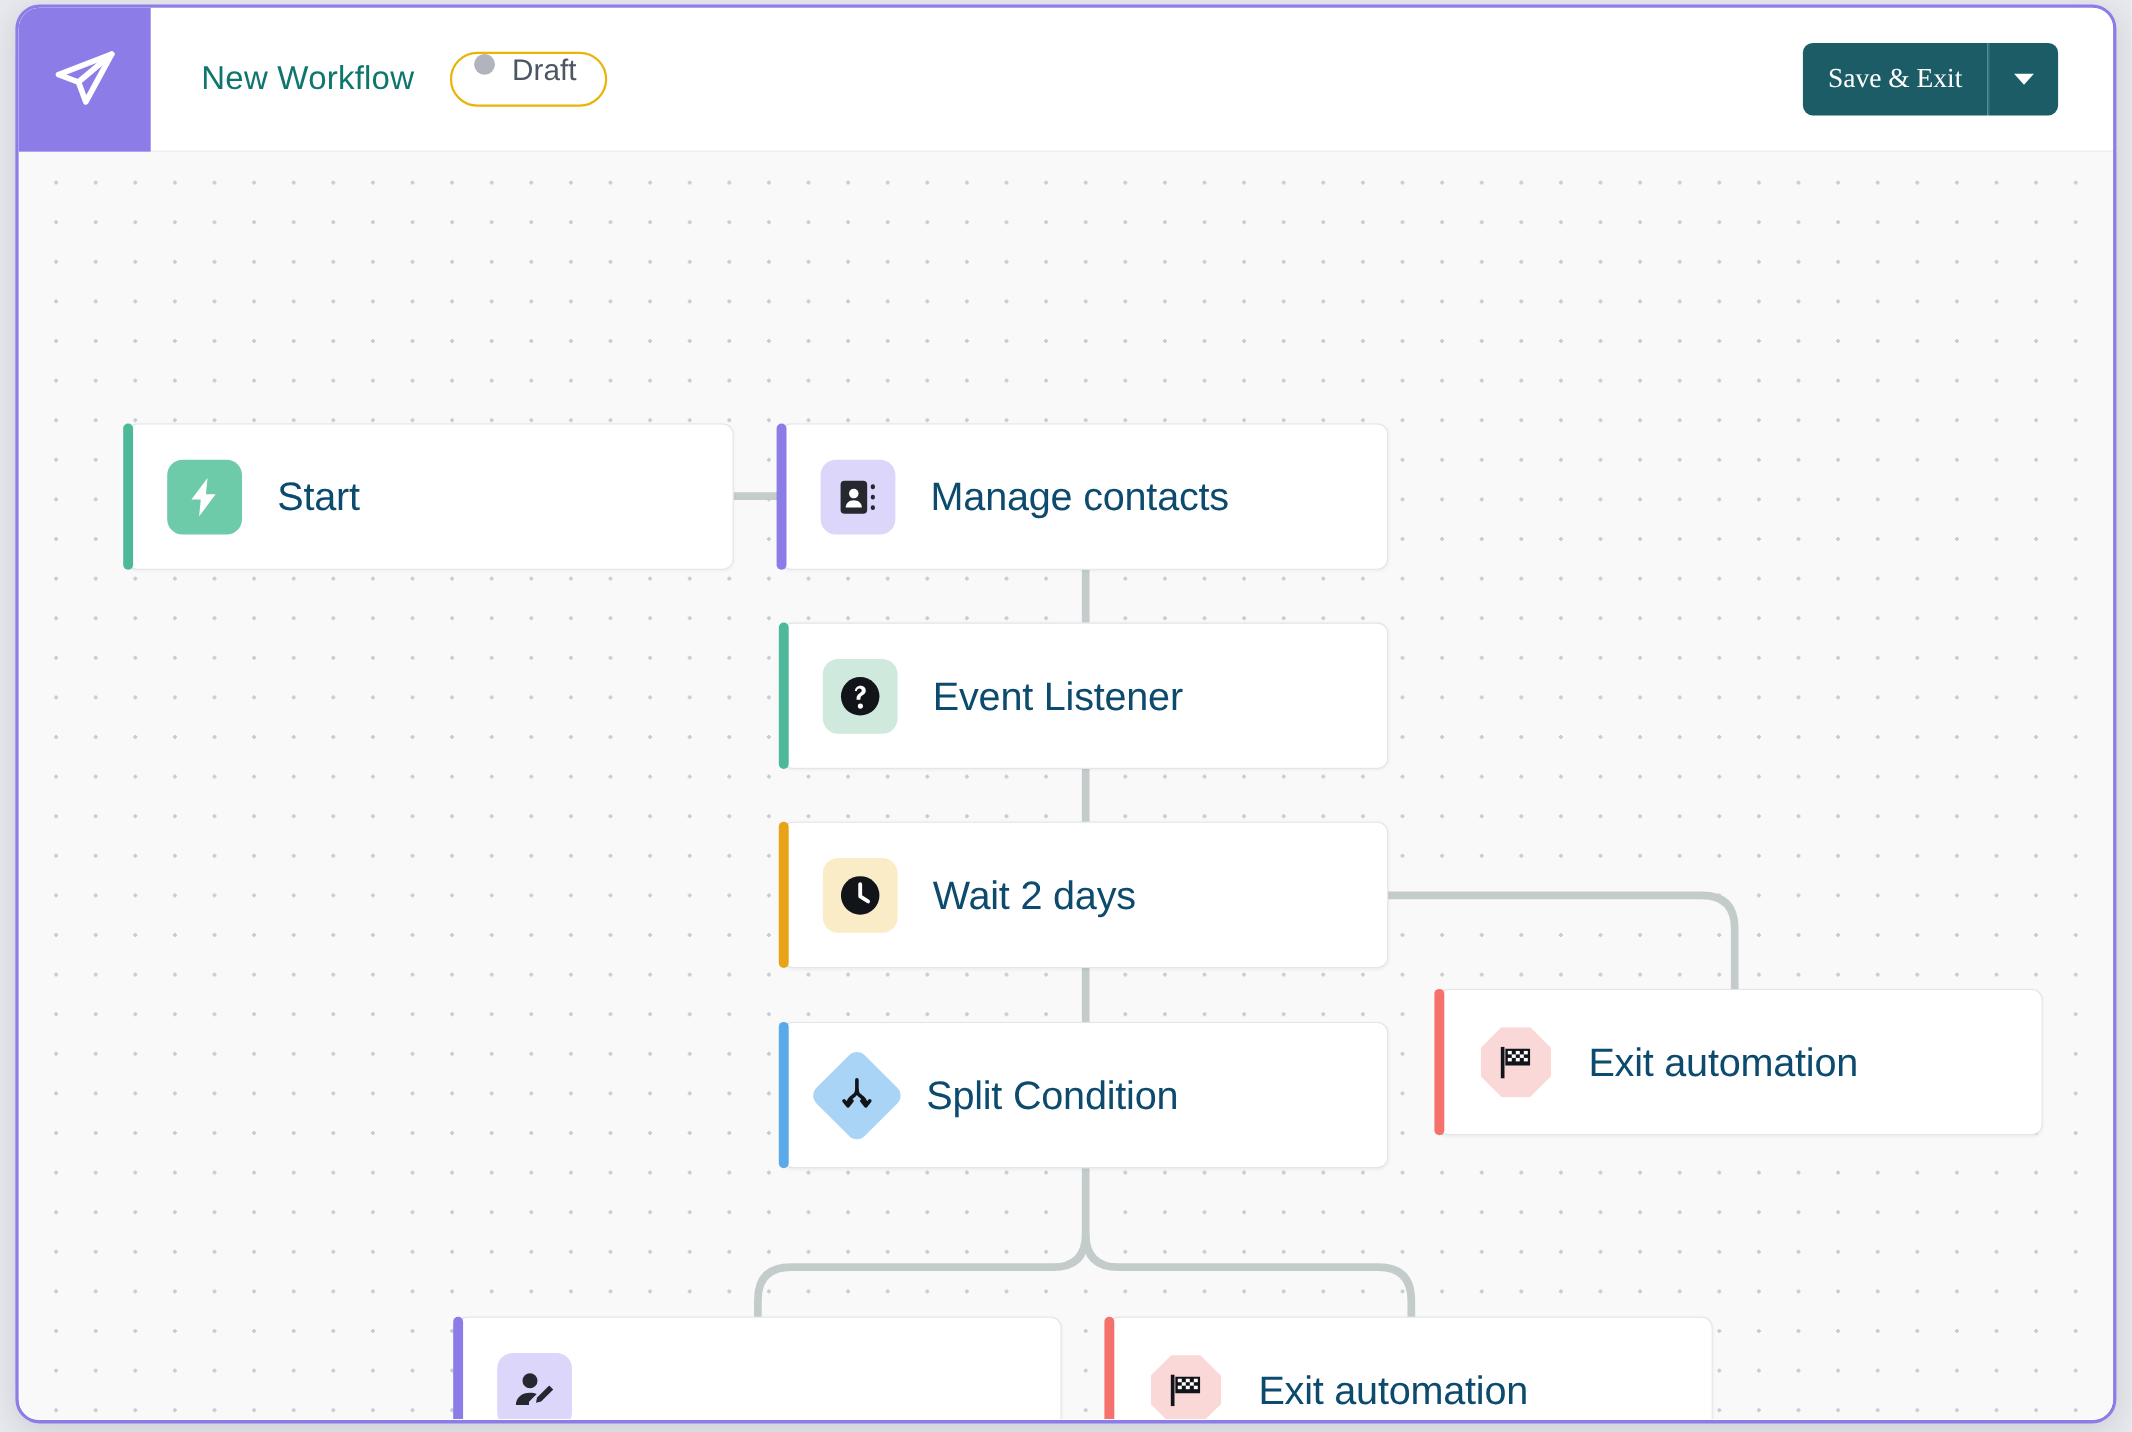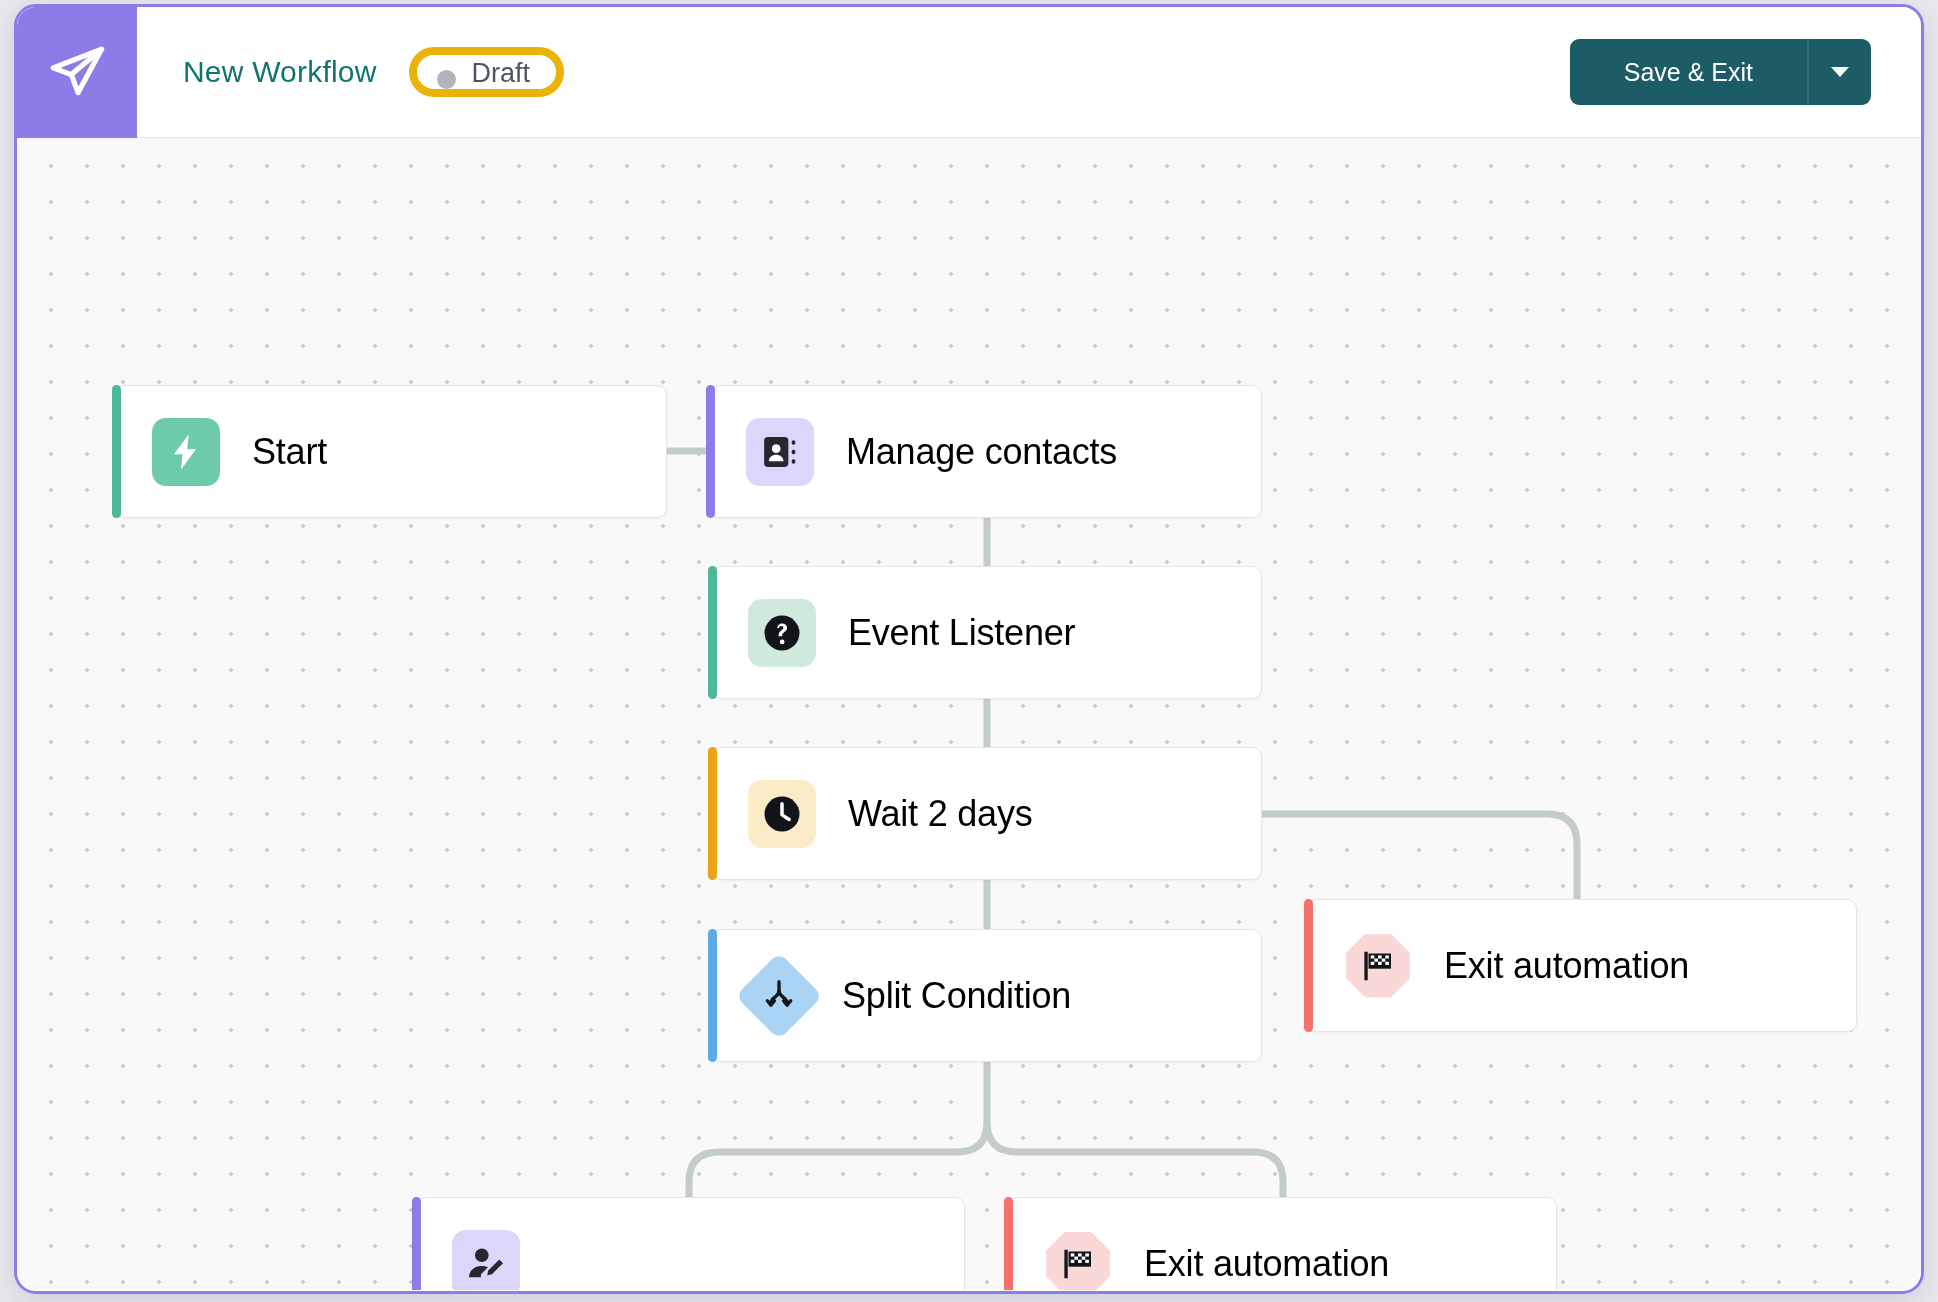--- a/index.html
+++ b/index.html
@@ -52,24 +52,24 @@
     font-size: 30px;
     color: #0f766e;
     letter-spacing: 0.2px;
     white-space: nowrap;
   }
 
   .status-badge {
     margin-left: 32px;
     height: 50px;
     padding: 0 26px 0 20px;
-    border: 8px solid #eab308;
+    border: 2px solid #eab308;
     border-radius: 26px;
     display: flex;
-    align-items: flex-end;
+    align-items: flex-start;
     gap: 16px;
     background: #ffffff;
   }
   .status-dot {
     width: 19px; height: 19px;
     border-radius: 50%;
     background: #b0b4bd;
     flex: 0 0 auto;
   }
   .status-label { font-size: 27px; color: #4b5563; }
@@ -79,22 +79,22 @@
     margin-right: 50px;
     display: flex;
     align-items: stretch;
   }
   .btn-primary {
     background: #1c5c66;
     color: #ffffff;
     border: none;
     border-radius: 9px 0 0 9px;
     font-size: 25px;
-    font-family: Liberation Sans, sans-serif;
-    padding: 0 54px;
+    font-family: Liberation Serif, serif;
+    padding: 0 23px;
     height: 66px;
     cursor: pointer;
     white-space: nowrap;
   }
   .btn-split {
     background: #1c5c66;
     border: none;
     border-left: 2px solid #2f737d;
     border-radius: 0 9px 9px 0;
     width: 64px;
@@ -171,21 +171,21 @@
     position: absolute;
     inset: 2px;
     background: var(--iconbg);
     clip-path: polygon(30% 0%, 70% 0%, 100% 30%, 100% 70%, 70% 100%, 30% 100%, 0% 70%, 0% 30%);
   }
   .node-icon.octagon svg { position: relative; z-index: 1; }
 
   .node-label {
     margin-left: 32px;
     font-size: 36px;
-    color: #000000;
+    color: #0c4a6e;
     letter-spacing: -0.2px;
     white-space: nowrap;
   }
 </style>
 </head>
 <body>
 
 <div class="app-frame">
 
   <div class="header">

